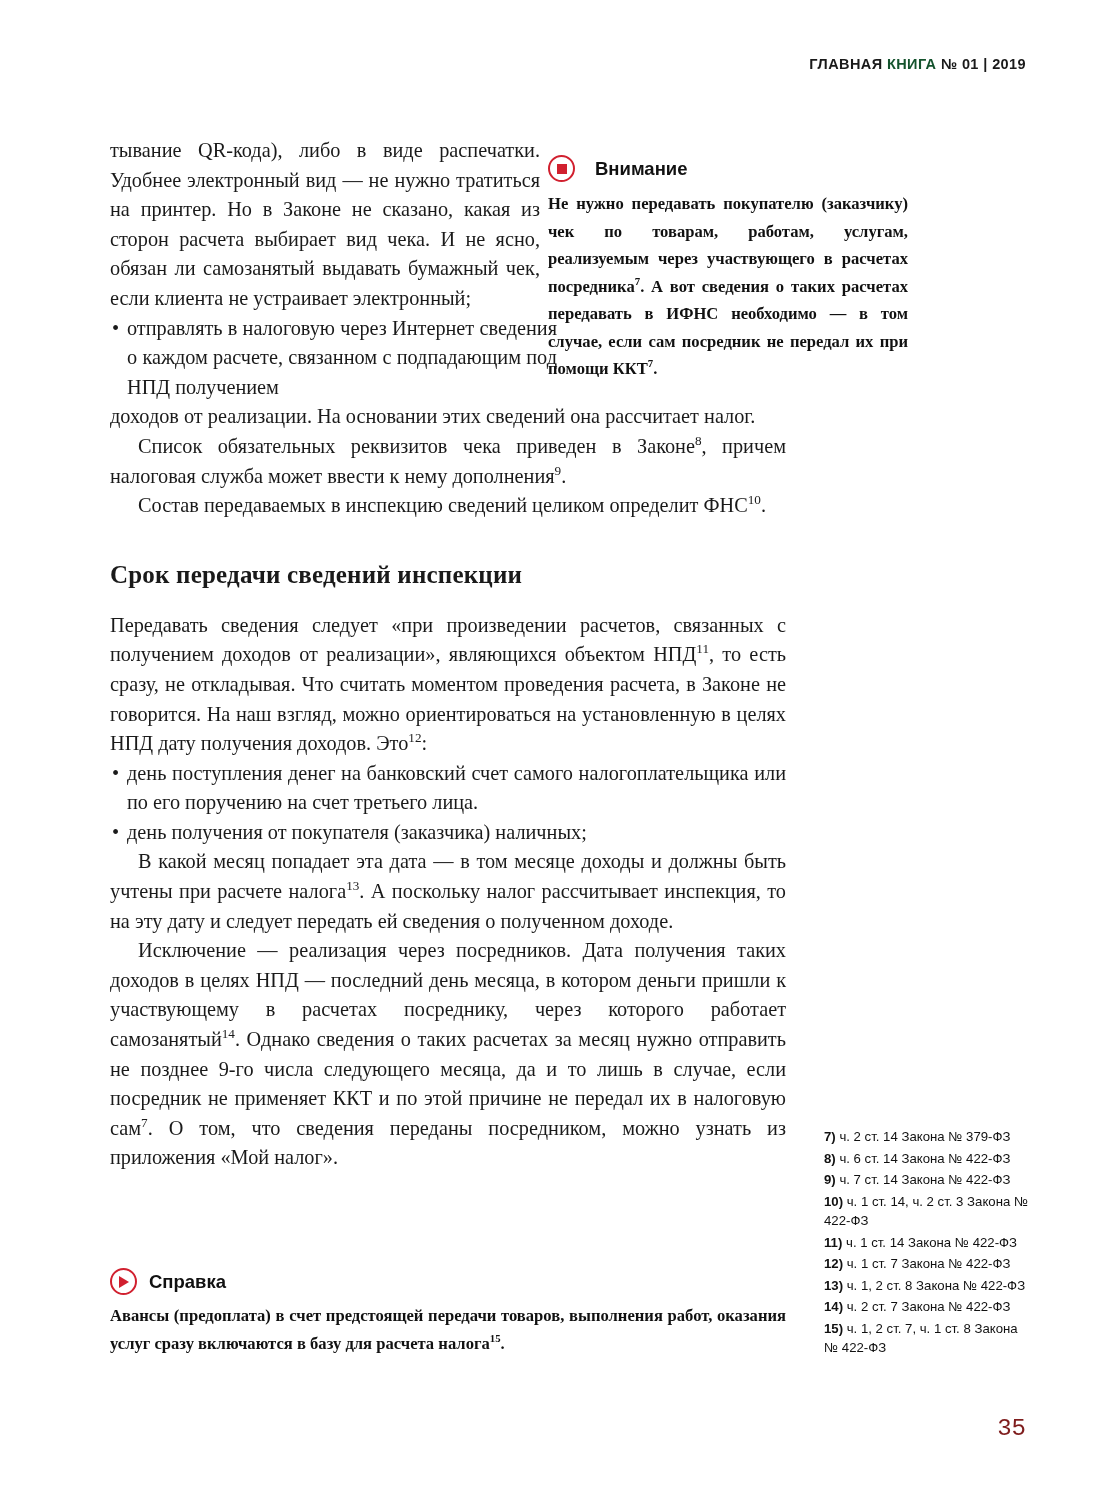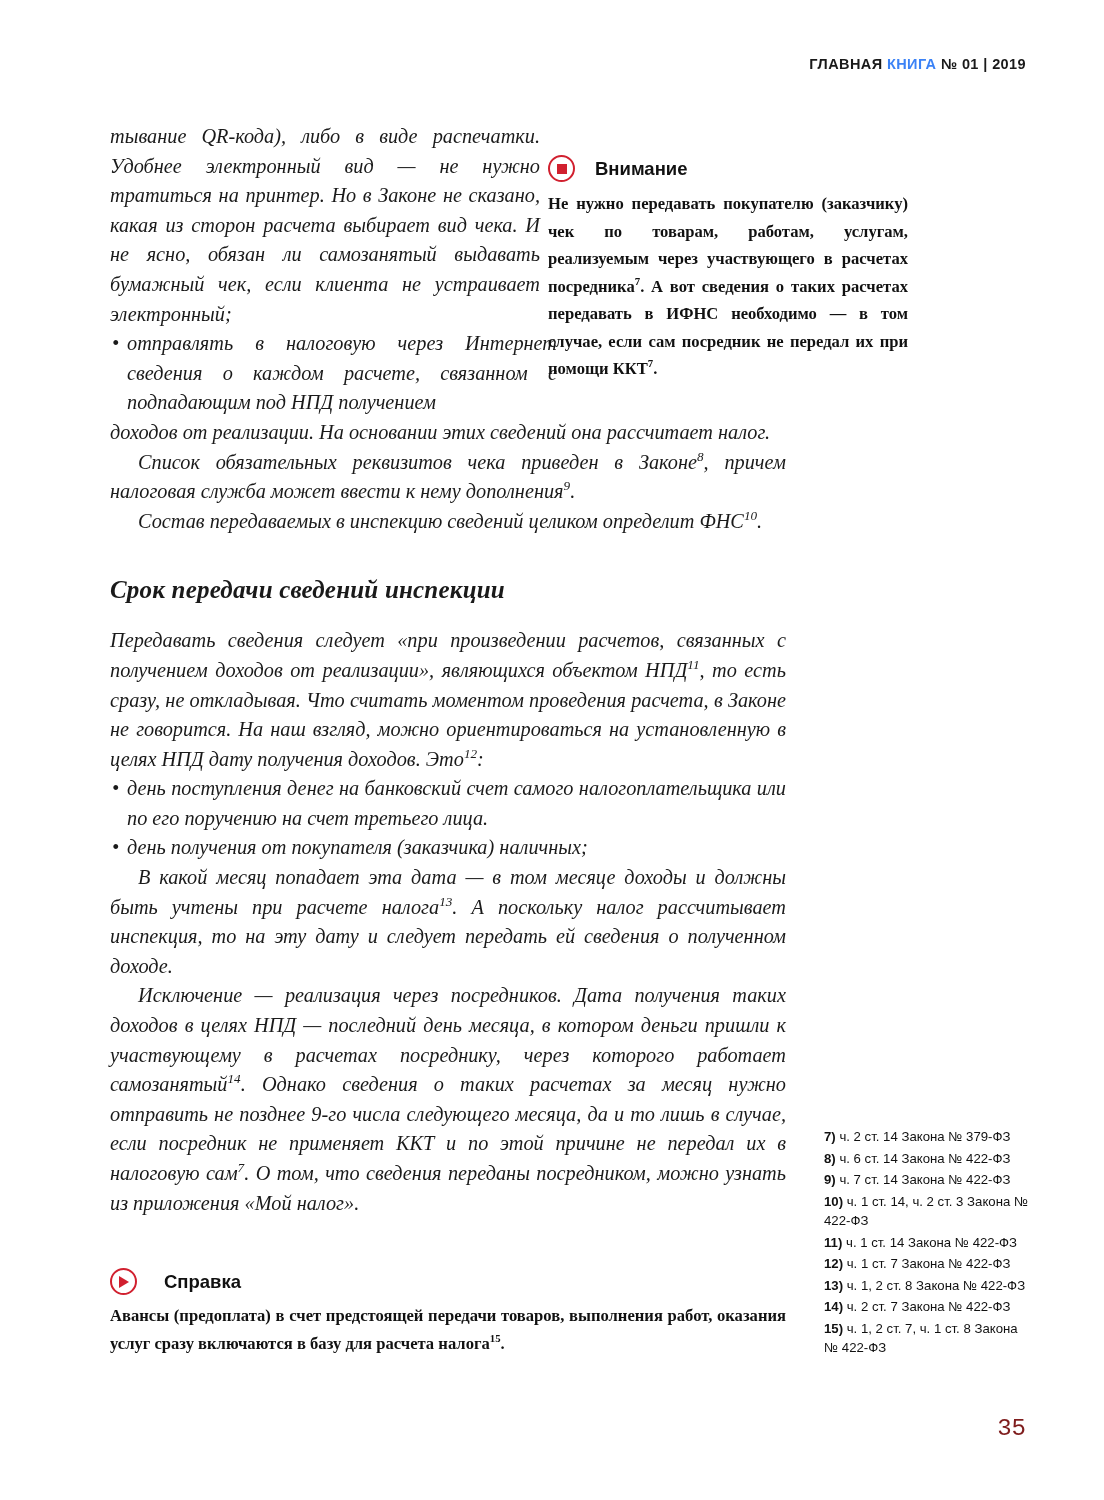--- a/index.html
+++ b/index.html
@@ -27,29 +27,28 @@
     position: absolute;
     top: 56px;
     right: 78px;
     font-family: "Liberation Sans", sans-serif;
     font-weight: bold;
     font-size: 14.5px;
     letter-spacing: 0.4px;
     color: #1a1a1a;
     white-space: nowrap;
   }
-  .header .accent { color: #3b82f6; }
+  .header .accent { color: #14532d; }
 
   
   .maincol {
     position: absolute;
     left: 110px;
-    top: 122px;
+    top: 136px;
     width: 676px;
-    font-style: italic;
   }
   p.body {
     margin: 0;
     font-size: 20.3px;
     line-height: 29.6px;
     text-align: justify;
     text-justify: inter-word;
     hyphens: manual;
   }
   p.indent { text-indent: 28px; }
@@ -146,21 +145,21 @@
   
   .spravka {
     position: absolute;
     left: 110px;
     top: 1268px;
     width: 676px;
   }
   .spravka .head {
     display: flex;
     align-items: flex-start;
-    gap: 27px;
+    gap: 12px;
   }
   .spravka .callout-text { margin-top: 5px; }
 
   
   .footnotes {
     position: absolute;
     left: 824px;
     top: 1127px;
     width: 210px;
     font-family: "Liberation Sans", sans-serif;

